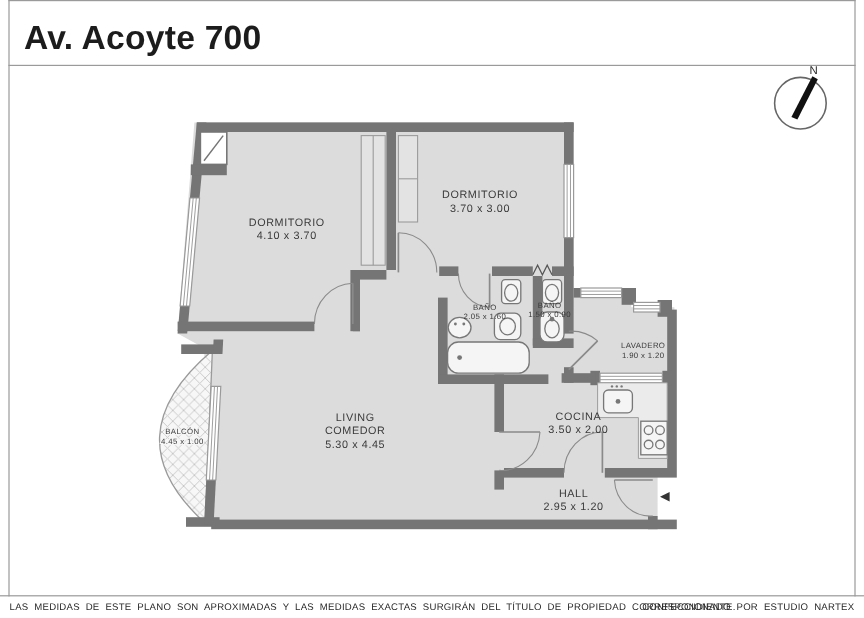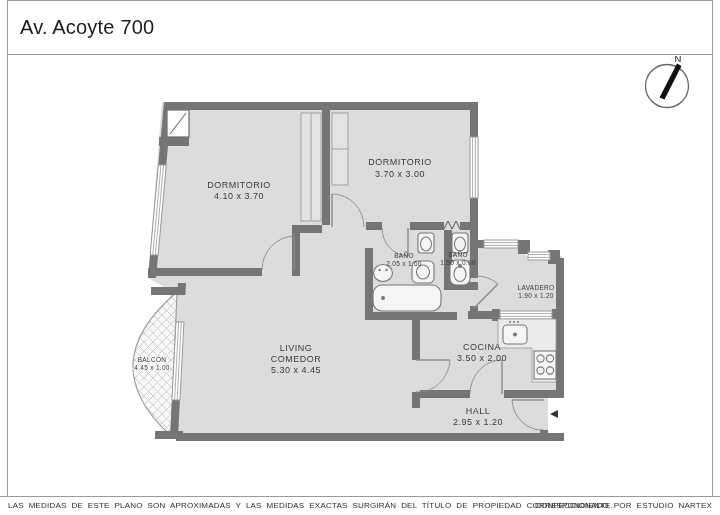--- a/index.html
+++ b/index.html
@@ -1,19 +1,19 @@
 <!DOCTYPE html>
 <html><head>
 <meta charset="utf-8">
 <style>
   html,body{margin:0;padding:0;background:#fff;}
   #page{position:relative;width:720px;height:515px;background:#fff;overflow:hidden;
         font-family:"Liberation Sans",sans-serif;}
   .frame-line{position:absolute;background:#9a9a9a;}
-  #title{position:absolute;left:20px;top:16px;font-size:20px;font-weight:400;color:#1c1c1c;letter-spacing:0.2px;}
+  #title{position:absolute;left:20px;top:16px;font-size:28px;font-weight:700;color:#1c1c1c;letter-spacing:0.2px;}
   #plan-svg{position:absolute;left:0;top:0;}
   #footer{position:absolute;left:0;top:499px;width:720px;font-size:8px;color:#2a2a2a;letter-spacing:0.2px;word-spacing:2.5px;}
   #footer .left{position:absolute;left:8px;top:2px;text-align:center;}
   #footer .right{position:absolute;right:8px;top:2px;}
   .rm{font-size:9px;fill:#3a3a3a;letter-spacing:0.5px;text-anchor:middle;}
   .rs{font-size:6.5px;fill:#3a3a3a;letter-spacing:0.3px;text-anchor:middle;}
   .halo{paint-order:stroke;stroke:#f6f6f6;stroke-width:2px;}
   .nlab{font-size:9.5px;fill:#222;text-anchor:middle;}
 </style>
 </head>

